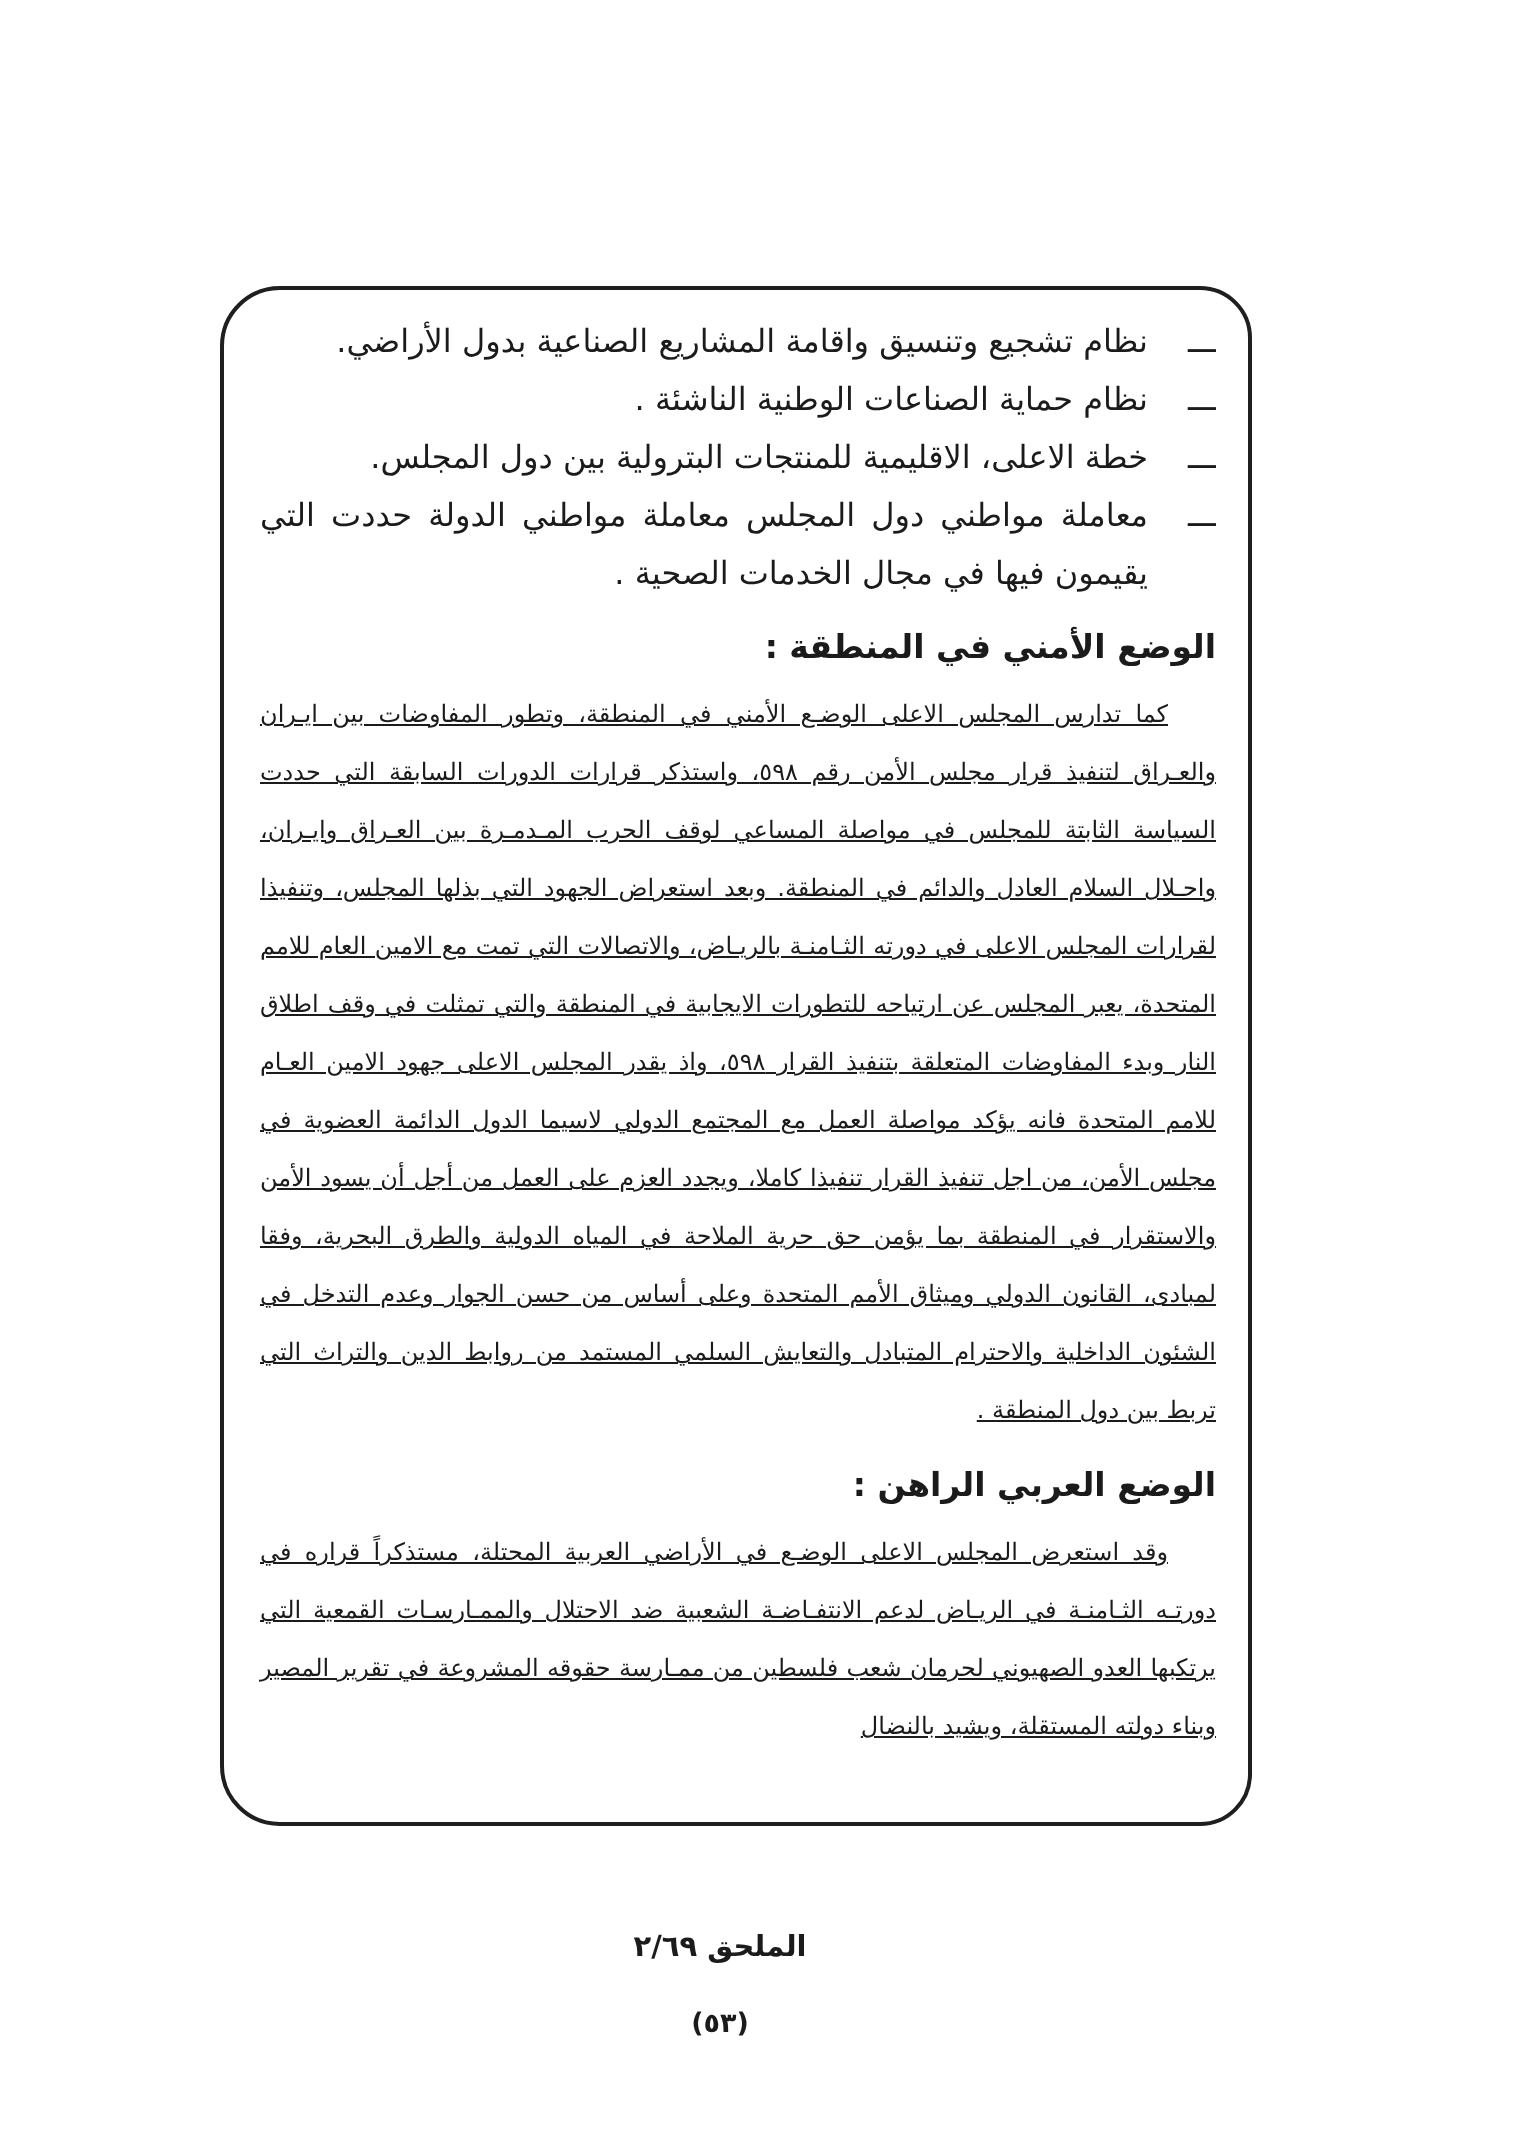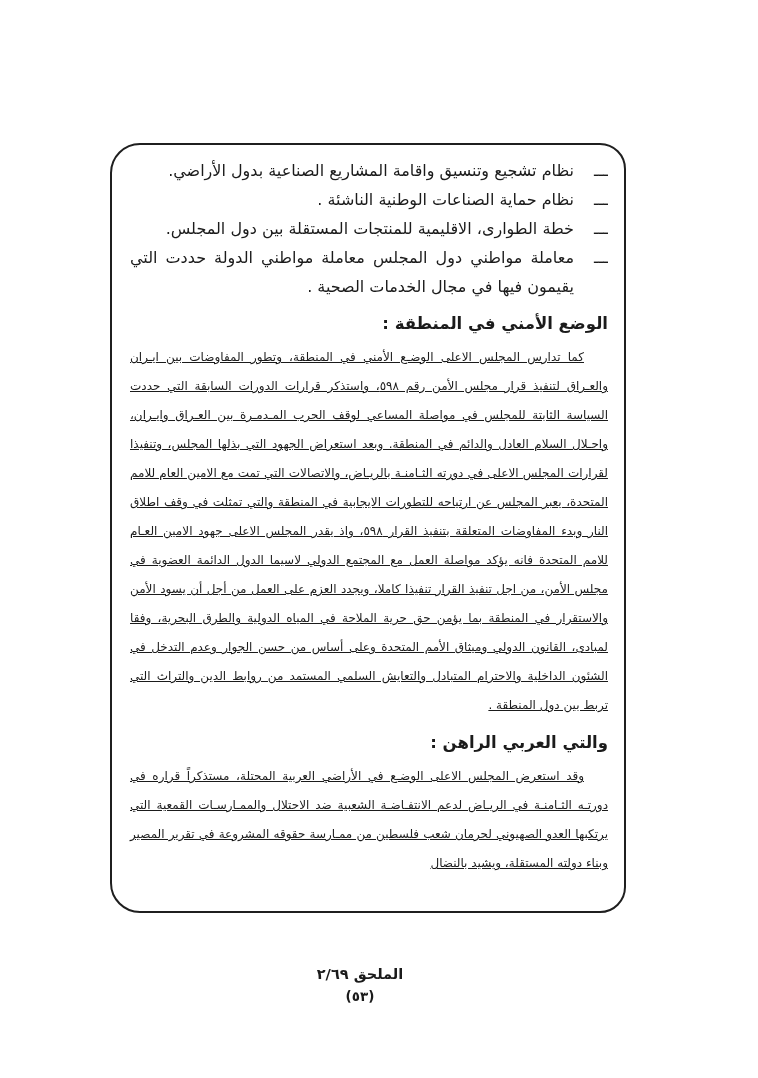--- a/index.html
+++ b/index.html
@@ -70,51 +70,51 @@
   }
   .footer .appendix {
     font-size: 14.5px;
     font-weight: bold;
     line-height: 20px;
   }
   .footer .pagenum {
     font-size: 13.5px;
     font-weight: bold;
     line-height: 20px;
-    margin-top: 2px;
+    margin-top: 18px;
   }
 </style>
 </head>
 <body>
 
 <div class="frame">
 
   <div class="bullet-list">
     <div class="bullet">
       <span class="dash">ـــ</span>
       <span class="btext">نظام تشجيع وتنسيق واقامة المشاريع الصناعية بدول الأراضي.</span>
     </div>
     <div class="bullet">
       <span class="dash">ـــ</span>
       <span class="btext">نظام حماية الصناعات الوطنية الناشئة .</span>
     </div>
     <div class="bullet">
       <span class="dash">ـــ</span>
-      <span class="btext">خطة الطوارى، الاقليمية للمنتجات المستقلة بين دول المجلس.</span>
+      <span class="btext">خطة الاعلى، الاقليمية للمنتجات البترولية بين دول المجلس.</span>
     </div>
     <div class="bullet">
       <span class="dash">ـــ</span>
       <span class="btext">معاملة مواطني دول المجلس معاملة مواطني الدولة حددت التي يقيمون فيها في مجال الخدمات الصحية .</span>
     </div>
   </div>
 
   <h2 class="sec-heading">الوضع الأمني في المنطقة :</h2>
   <p class="sec-body">كما تدارس المجلس الاعلى الوضـع الأمني في المنطقة، وتطور المفاوضات بين ايـران والعـراق لتنفيذ قرار مجلس الأمن رقم ٥٩٨، واستذكر قرارات الدورات السابقة التي حددت السياسة الثابتة للمجلس في مواصلة المساعي لوقف الحرب المـدمـرة بين العـراق وايـران، واحـلال السلام العادل والدائم في المنطقة. وبعد استعراض الجهود التي بذلها المجلس، وتنفيذا لقرارات المجلس الاعلى في دورته الثـامنـة بالريـاض، والاتصالات التي تمت مع الامين العام للامم المتحدة، يعبر المجلس عن ارتياحه للتطورات الايجابية في المنطقة والتي تمثلت في وقف اطلاق النار وبدء المفاوضات المتعلقة بتنفيذ القرار ٥٩٨، واذ يقدر المجلس الاعلى جهود الامين العـام للامم المتحدة فانه يؤكد مواصلة العمل مع المجتمع الدولي لاسيما الدول الدائمة العضوية في مجلس الأمن، من اجل تنفيذ القرار تنفيذا كاملا، ويجدد العزم على العمل من أجل أن يسود الأمن والاستقرار في المنطقة بما يؤمن حق حرية الملاحة في المياه الدولية والطرق البحرية، وفقا لمبادى، القانون الدولي وميثاق الأمم المتحدة وعلى أساس من حسن الجوار وعدم التدخل في الشئون الداخلية والاحترام المتبادل والتعايش السلمي المستمد من روابط الدين والتراث التي تربط بين دول المنطقة .</p>
 
-  <h2 class="sec-heading">والتي العربي الراهن :</h2>
+  <h2 class="sec-heading">الوضع العربي الراهن :</h2>
   <p class="sec-body">وقد استعرض المجلس الاعلى الوضـع في الأراضي العربية المحتلة، مستذكراً قراره في دورتـه الثـامنـة في الريـاض لدعم الانتفـاضـة الشعبية ضد الاحتلال والممـارسـات القمعية التي يرتكبها العدو الصهيوني لحرمان شعب فلسطين من ممـارسة حقوقه المشروعة في تقرير المصير وبناء دولته المستقلة، ويشيد بالنضال</p>
 
 </div>
 
 <div class="footer">
   <div class="appendix">الملحق ٢/٦٩</div>
   <div class="pagenum">(٥٣)</div>
 </div>
 
 </body></html>

